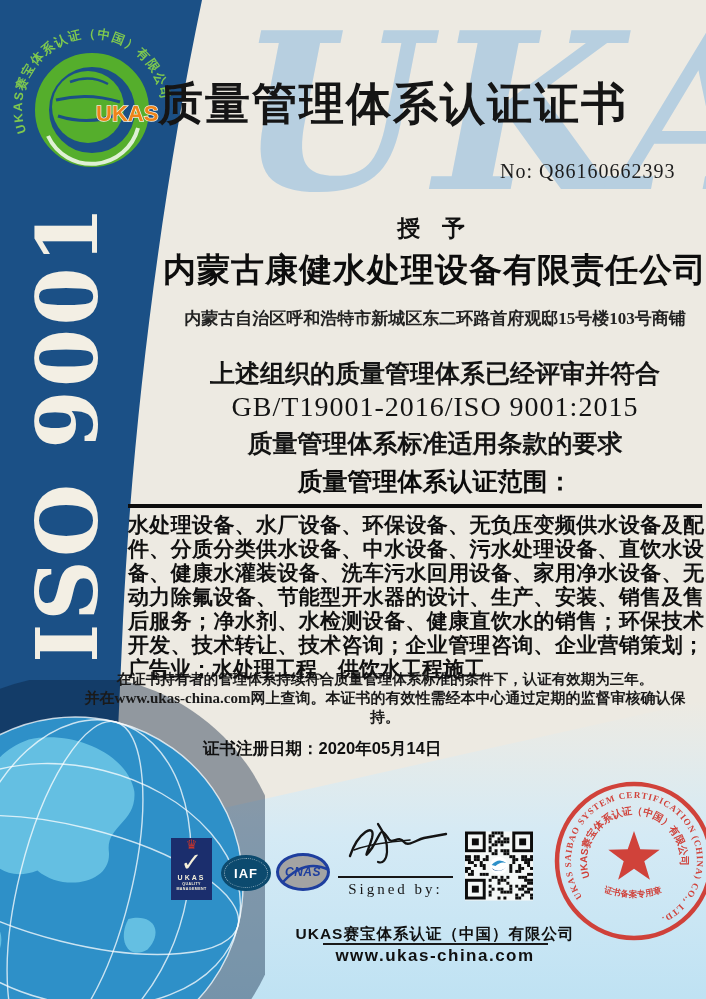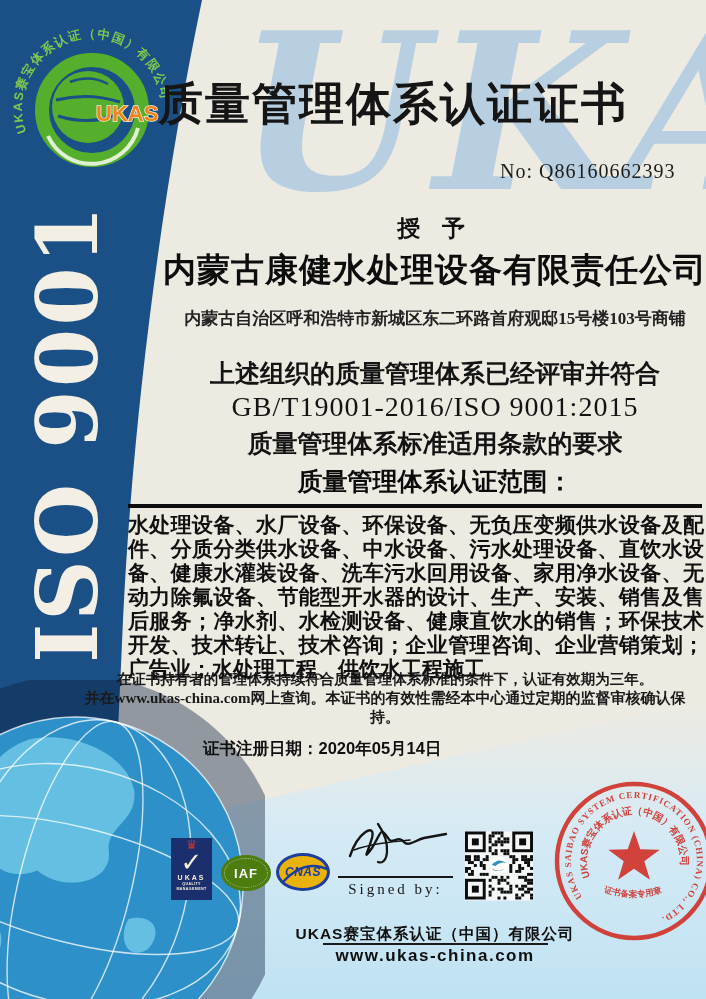--- a/index.html
+++ b/index.html
@@ -47,26 +47,26 @@
     text-align:center;font-family:"DejaVu Serif","Liberation Serif",serif;font-weight:bold;
     font-size:84px;line-height:120px;letter-spacing:3px;color:#f3efe4;z-index:1;white-space:nowrap;}
 
   
   .ukas-box{left:171px;top:838px;width:41px;height:62px;background:#1b2e6d;color:#f6f1da;
     text-align:center;z-index:3;padding-top:1px;}
   .ukas-box .crown{font-size:13px;line-height:12px;color:#c8352c;}
   .ukas-box .check{font-size:26px;line-height:22px;color:#f6f1da;}
   .ukas-box .t1{font-size:7px;letter-spacing:2px;line-height:9px;font-weight:bold;}
   .ukas-box .t2{font-size:3.6px;letter-spacing:.4px;line-height:4.5px;font-weight:bold;}
-  .iaf{left:221px;top:855px;width:50px;height:36px;background:#4d7c0f;border-radius:50%;z-index:3;
+  .iaf{left:221px;top:855px;width:50px;height:36px;background:#0c4a6e;border-radius:50%;z-index:3;
     display:flex;align-items:center;justify-content:center;}
   .iaf .ring{position:absolute;inset:3px;border:1px dotted rgba(255,255,255,.55);border-radius:50%;}
   .iaf .txt{color:#fff;font-weight:bold;font-size:13px;letter-spacing:1px;}
   .cnas{left:276px;top:853px;width:54px;height:38px;border:3px solid #1e3e9e;border-radius:50%;
-    background:#eab308;z-index:3;display:flex;align-items:center;justify-content:center;position:absolute;}
+    background:#a3a3a3;z-index:3;display:flex;align-items:center;justify-content:center;position:absolute;}
   .cnas .txt{color:#1e3e9e;font-weight:bold;font-style:italic;font-size:12px;letter-spacing:.5px;}
   .cnas svg{position:absolute;inset:0;}
   .sign-wrap{left:338px;top:824px;width:115px;z-index:3;}
   .sign-line{margin-top:52px;height:2px;background:#161616;}
   .signed-by{margin-top:3px;text-align:center;font-family:"Liberation Serif","DejaVu Serif",serif;
     font-size:15px;letter-spacing:3px;color:#161616;}
   .sig-svg{position:absolute;left:2px;top:-20px;}
 
   
   .qr{left:465px;top:827px;width:68px;height:78px;z-index:3;}

